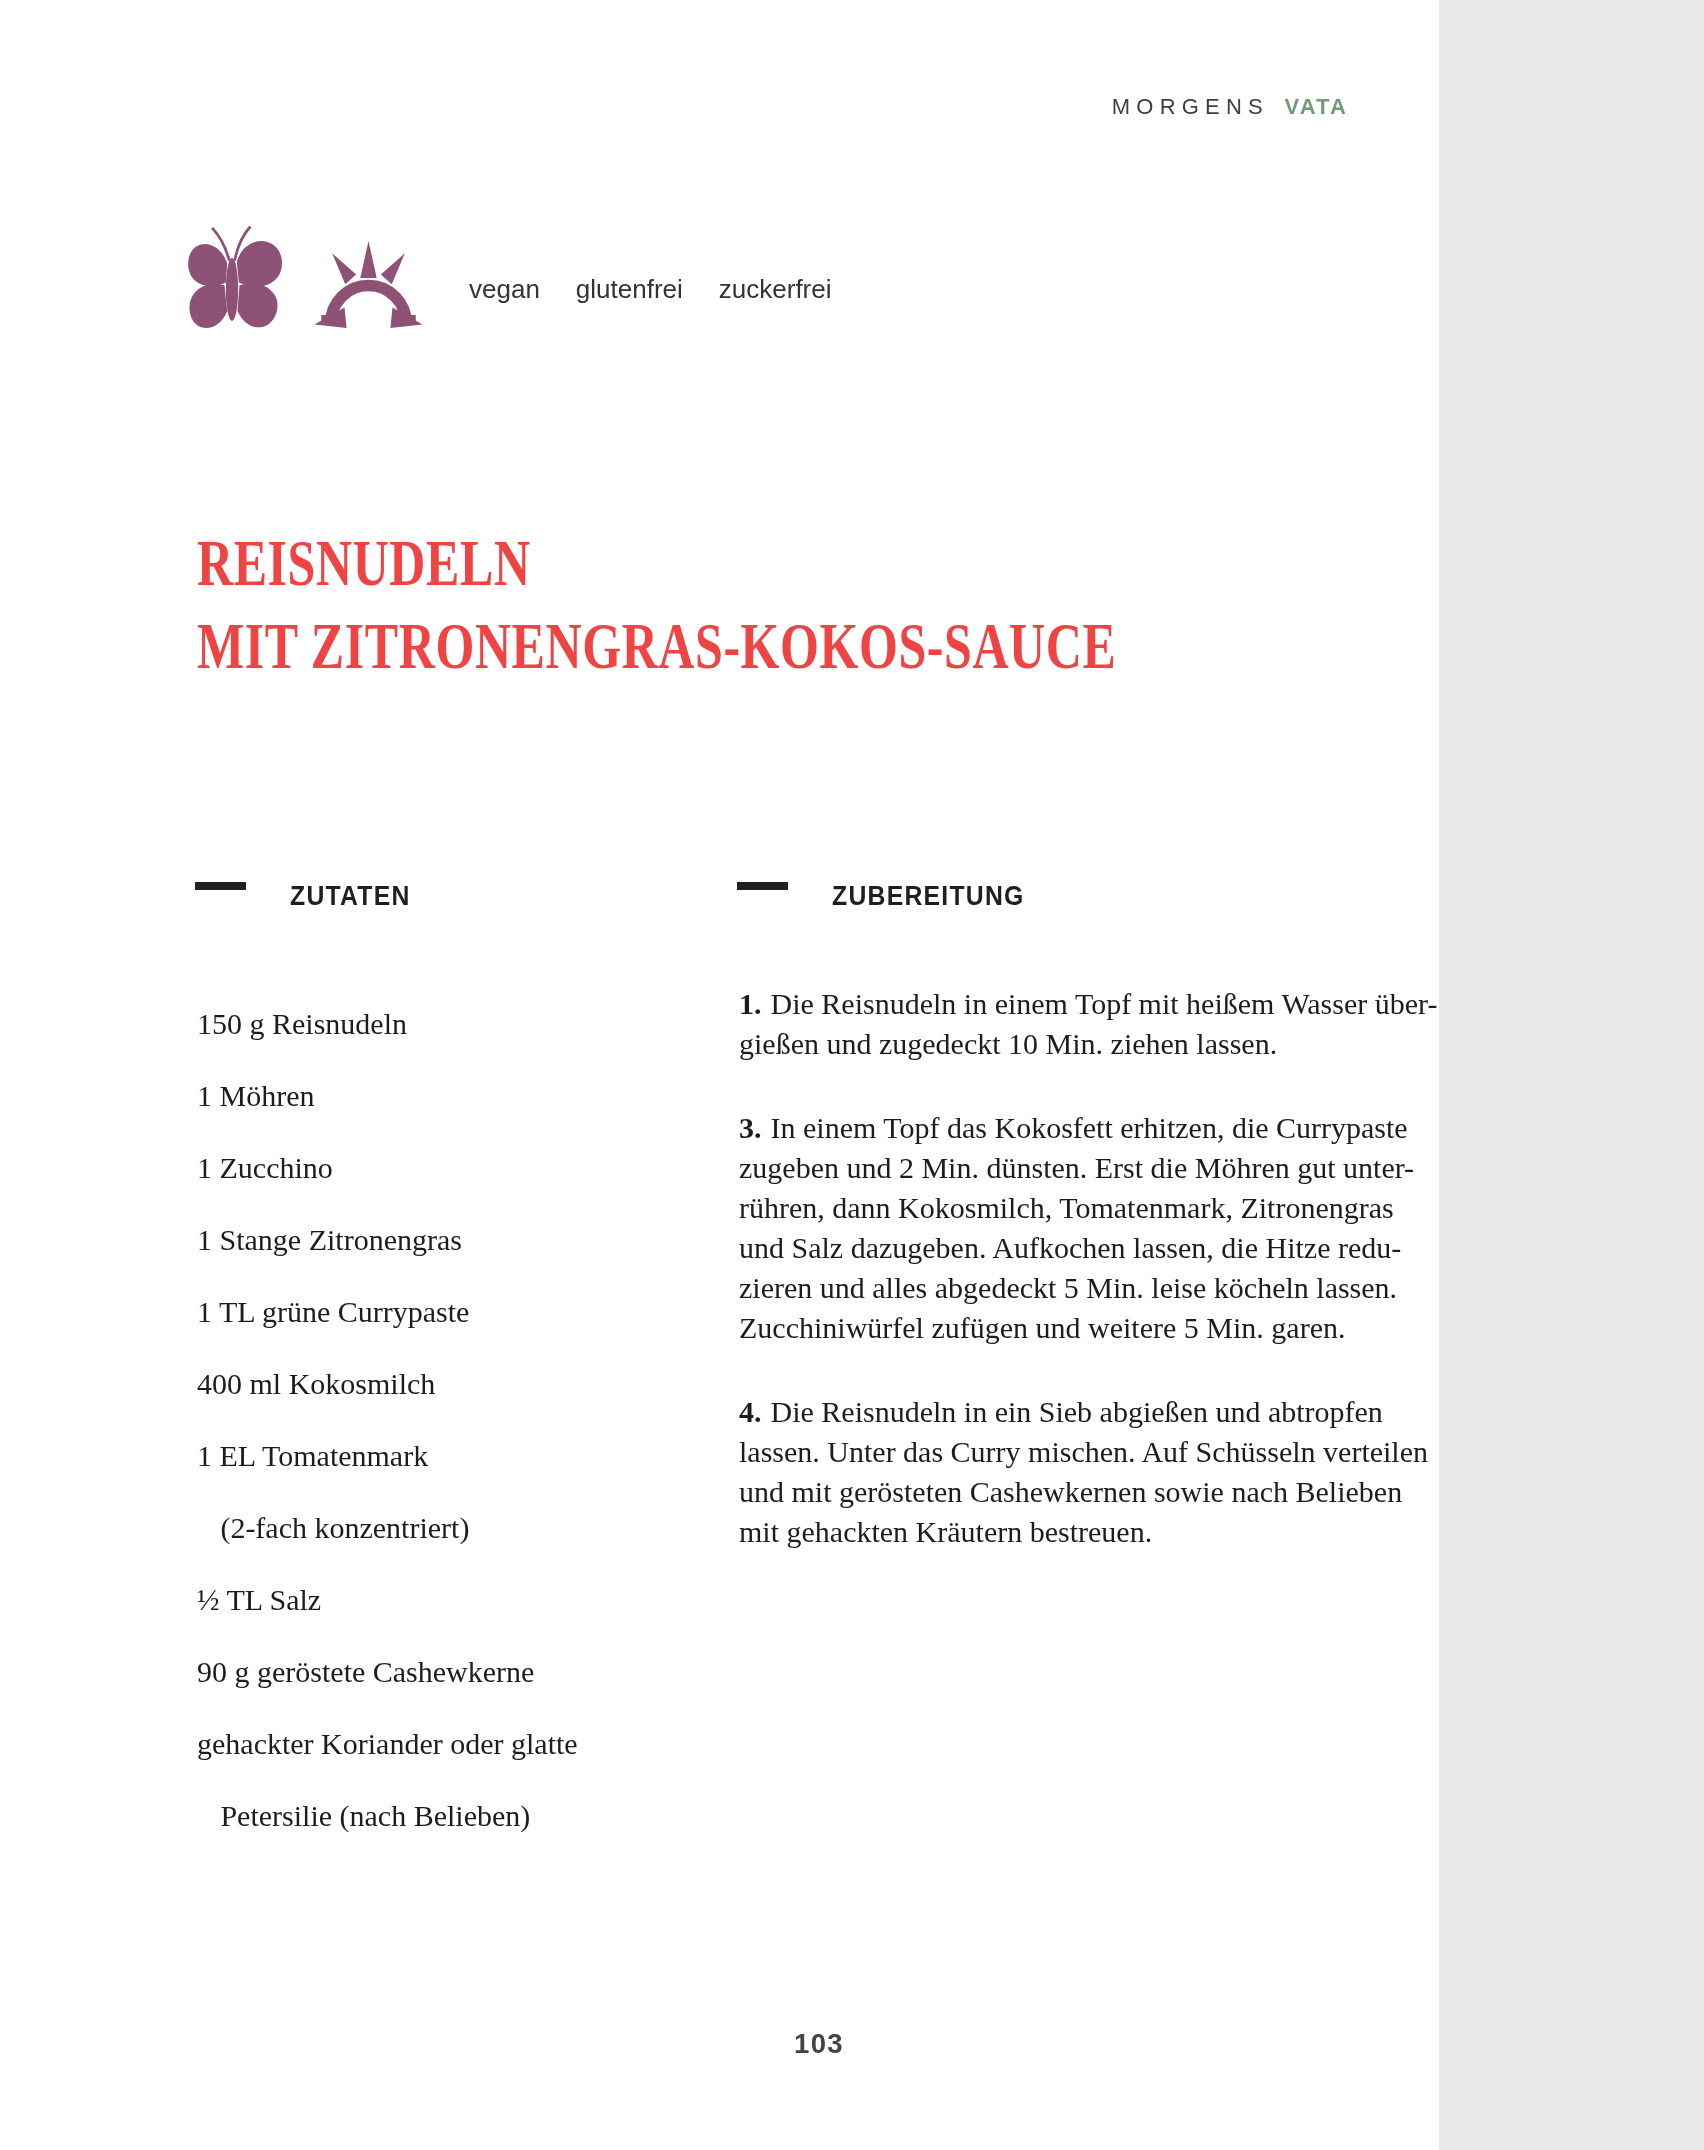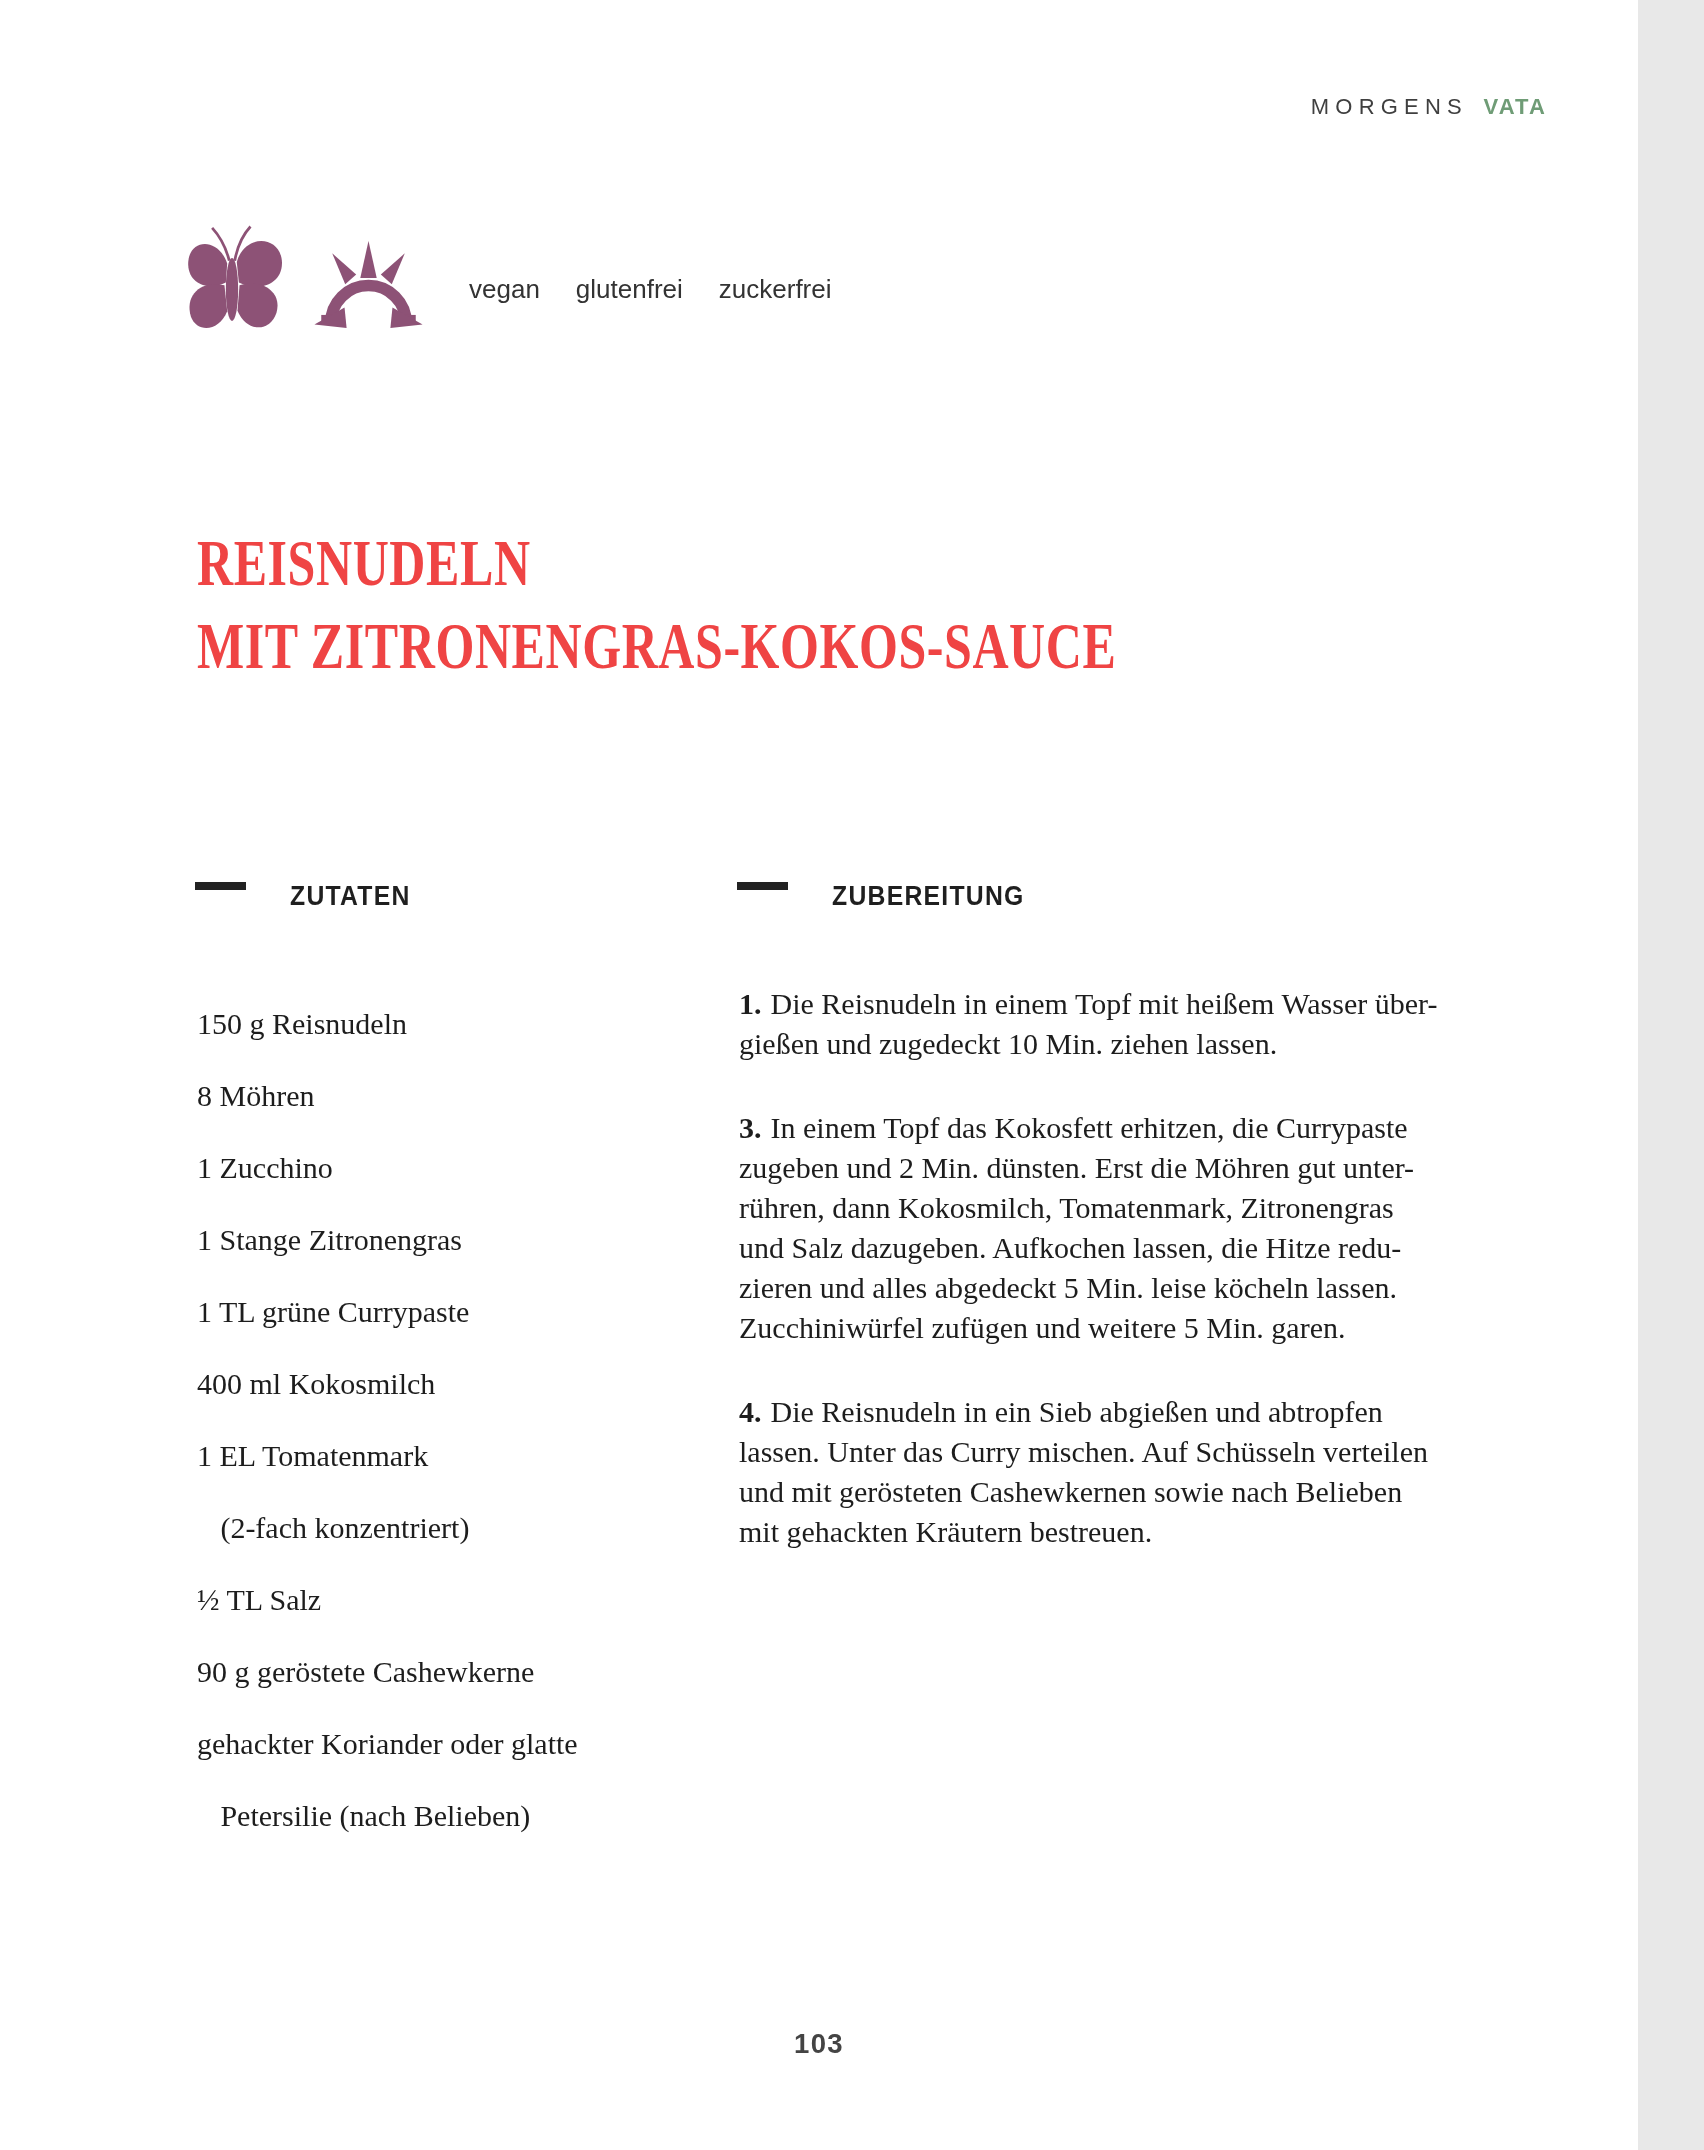--- a/index.html
+++ b/index.html
@@ -1,18 +1,18 @@
 <!DOCTYPE html>
 <html lang="de" style="font-size:11px"><head>
 <meta charset="utf-8">
 <style>
   html,body{margin:0;padding:0;background:#e8e8e8;}
   .page{
     position:relative;
-    width:1638px;height:2151px;
+    width:1439px;height:2151px;
     background:#ffffff;
     overflow:hidden;
     font-family:"Liberation Serif", serif;
     color:#1d1d1d;
   }
 
   
   .running-header{
     position:absolute;top:96px;right:91px;
     font-family:"Liberation Sans", sans-serif;
@@ -122,21 +122,21 @@
     <span class="title-line second">MIT ZITRONENGRAS-KOKOS-SAUCE</span>
   </h1>
 
   <div class="sec-head ingredients">
     <span class="sec-dash"></span>
     <span class="sec-label">ZUTATEN</span>
   </div>
 
   <div class="ing-list">
     <div class="ing-line">150 g Reisnudeln</div>
-    <div class="ing-line">8 Möhren</div>
+    <div class="ing-line">1 Möhren</div>
     <div class="ing-line">1 Zucchino</div>
     <div class="ing-line">1 Stange Zitronengras</div>
     <div class="ing-line">1 TL grüne Currypaste</div>
     <div class="ing-line">400 ml Kokosmilch</div>
     <div class="ing-line">1 EL Tomatenmark</div>
     <div class="ing-line indent">(2-fach konzentriert)</div>
     <div class="ing-line">½ TL Salz</div>
     <div class="ing-line">90 g geröstete Cashewkerne</div>
     <div class="ing-line">gehackter Koriander oder glatte</div>
     <div class="ing-line indent">Petersilie (nach Belieben)</div>

